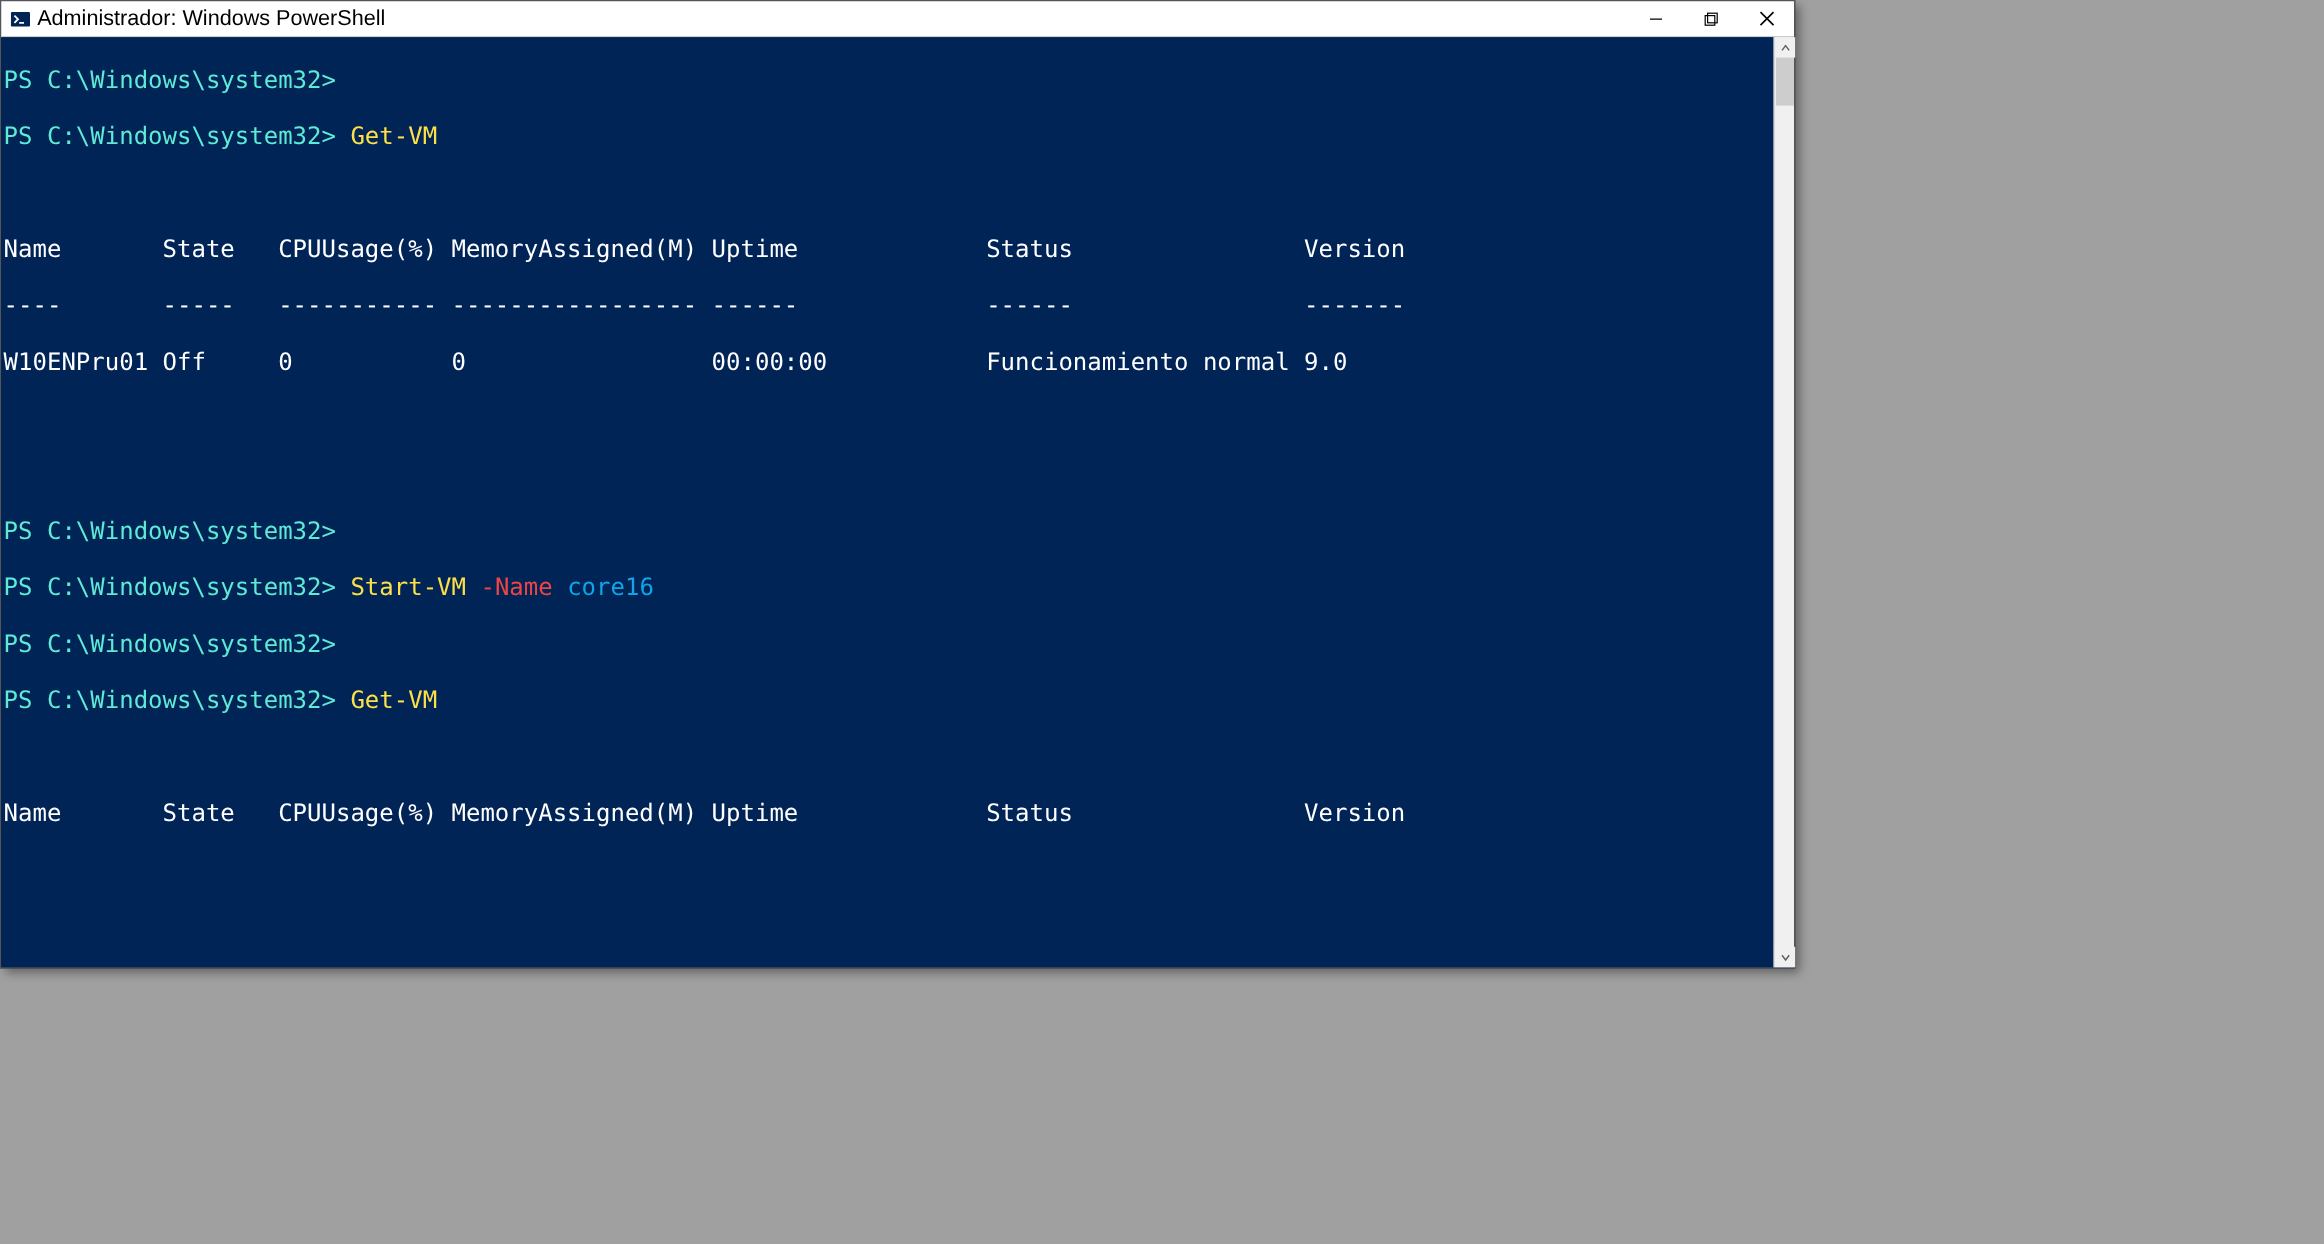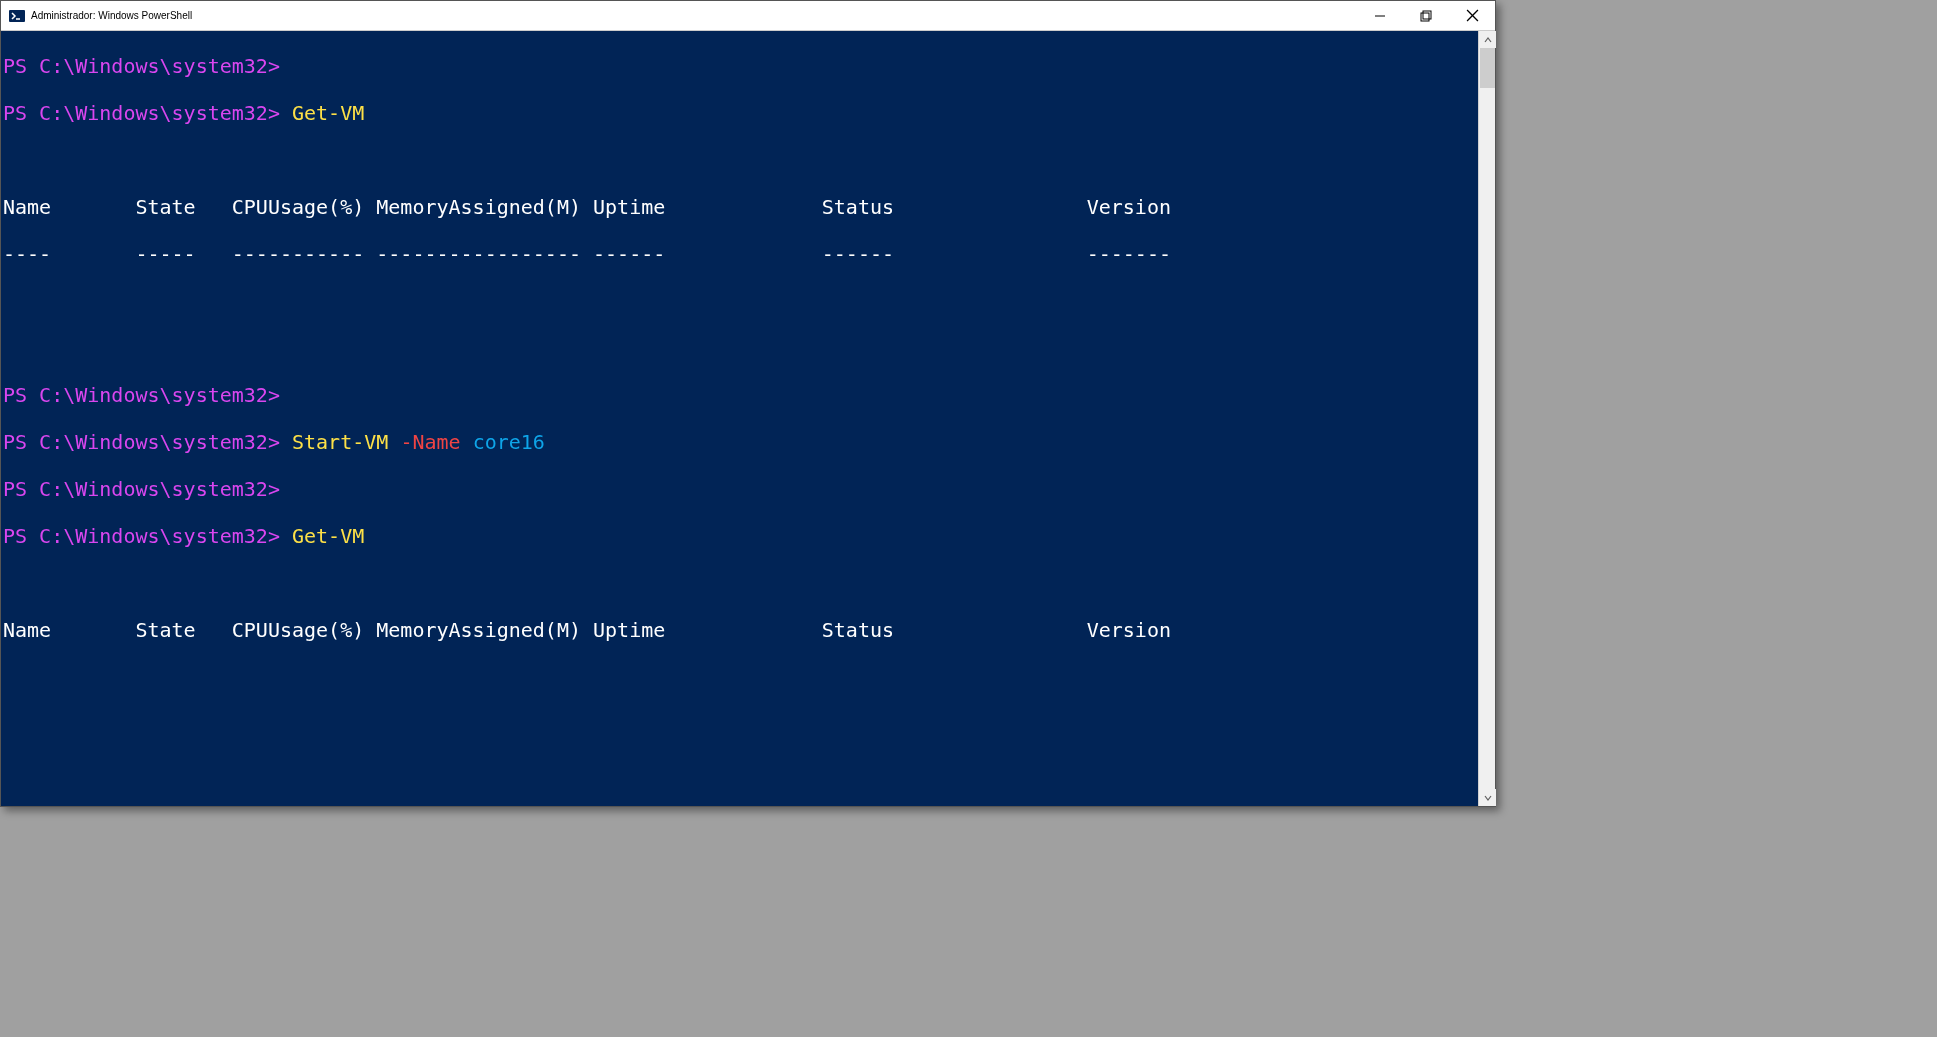--- a/index.html
+++ b/index.html
@@ -33,21 +33,21 @@
   .titlebar .app-icon {
     width: 16px;
     height: 16px;
     margin: 0 6px 0 8px;
     display: flex;
     align-items: center;
     justify-content: center;
   }
   .titlebar .app-icon svg { width:16px; height:16px; }
   .titlebar .title-text {
-    font-size: 10px;
+    font-size: 18px;
     color: #000;
     flex: 0 0 auto;
     font-family: "Segoe UI", Tahoma, sans-serif;
   }
   .titlebar .spacer { flex: 1 1 auto; }
   .win-controls { display: flex; height: 100%; }
   .win-btn {
     width: 46px;
     height: 100%;
     display: flex;
@@ -69,21 +69,21 @@
     background: #012456;
     color: #ffffff;
     font-family: Consolas, "Lucida Console", monospace;
     font-size: 20px;
     line-height: 23.5px;
     white-space: pre;
     padding: 0 0 0 2px;
     overflow: hidden;
   }
   .terminal .line { display: block; white-space: pre; }
-  .prompt { color: #d946ef; }
+  .prompt { color: #5eead4; }
   .cmd { color: #fde047; }
   .param { color: #ef4444; }
   .arg { color: #0ea5e9; }
 
   .scrollbar {
     width: 17px;
     background: #f0f0f0;
     border-left: 1px solid #d0d0d0;
     position: relative;
     flex: 0 0 auto;
@@ -146,20 +146,21 @@
     </div>
   </div>
 
   <div class="client">
     <div class="terminal">
 <span class="line"><span class="prompt">PS C:\Windows\system32&gt;</span></span>
 <span class="line"><span class="prompt">PS C:\Windows\system32&gt;</span> <span class="cmd">Get-VM</span></span>
 <span class="line"> </span>
 <span class="line">Name       State   CPUUsage(%) MemoryAssigned(M) Uptime             Status                Version</span>
 <span class="line">----       -----   ----------- ----------------- ------             ------                -------</span>
+<span class="line">W10ENPru01 Off     0           0                 00:00:00           Funcionamiento normal 9.0</span>
 <span class="line"> </span>
 <span class="line"> </span>
 <span class="line"><span class="prompt">PS C:\Windows\system32&gt;</span></span>
 <span class="line"><span class="prompt">PS C:\Windows\system32&gt;</span> <span class="cmd">Start-VM</span> <span class="param">-Name</span> <span class="arg">core16</span></span>
 <span class="line"><span class="prompt">PS C:\Windows\system32&gt;</span></span>
 <span class="line"><span class="prompt">PS C:\Windows\system32&gt;</span> <span class="cmd">Get-VM</span></span>
 <span class="line"> </span>
 <span class="line">Name       State   CPUUsage(%) MemoryAssigned(M) Uptime             Status                Version</span>
 
 

